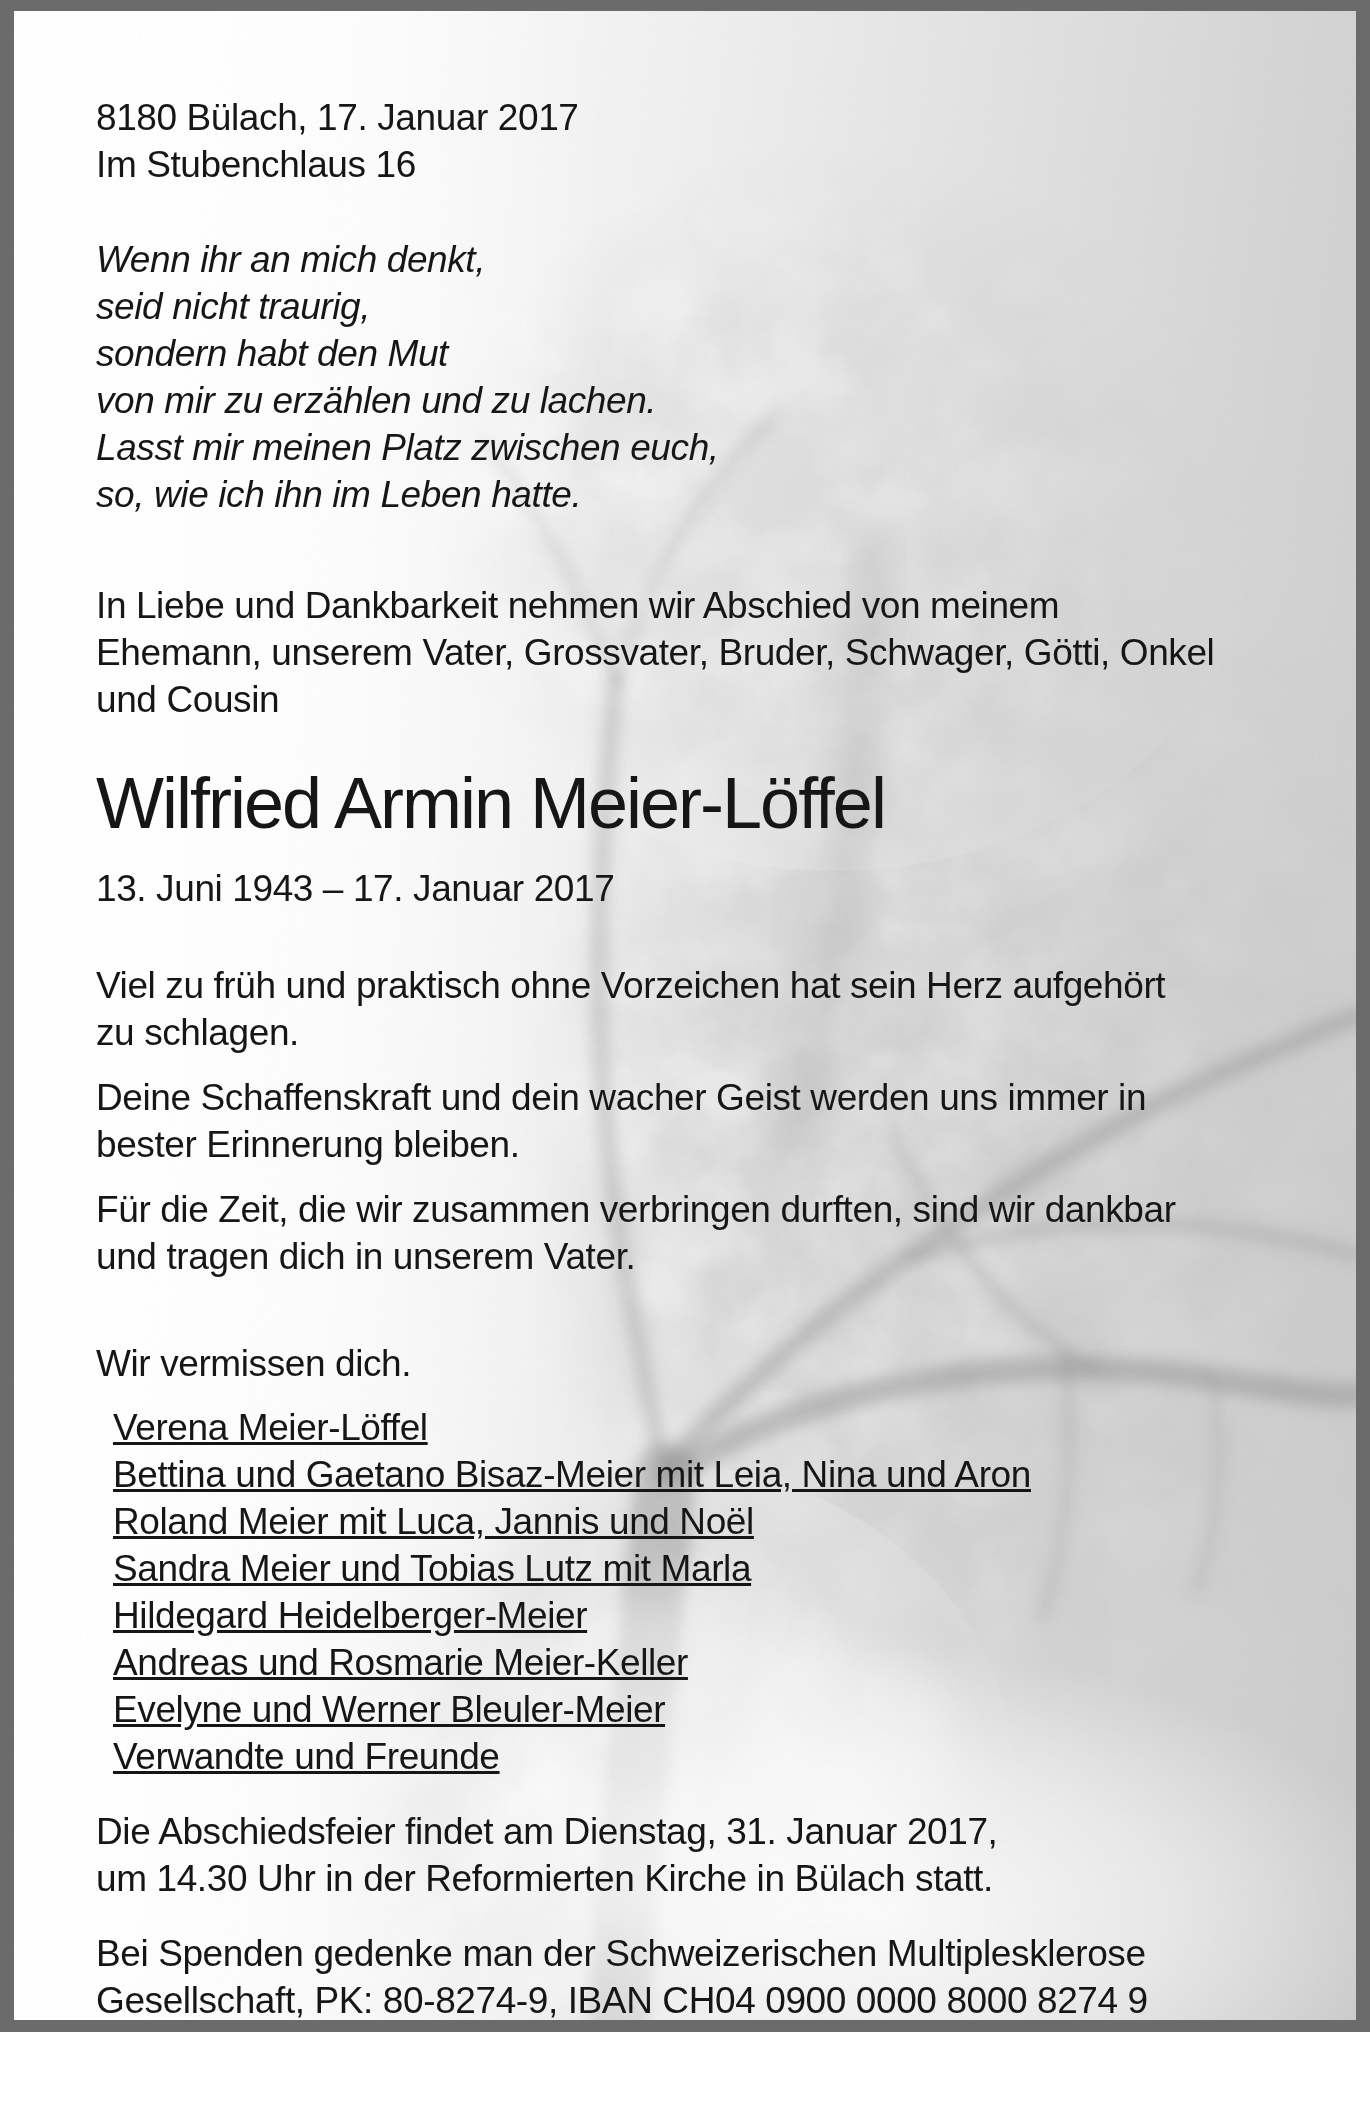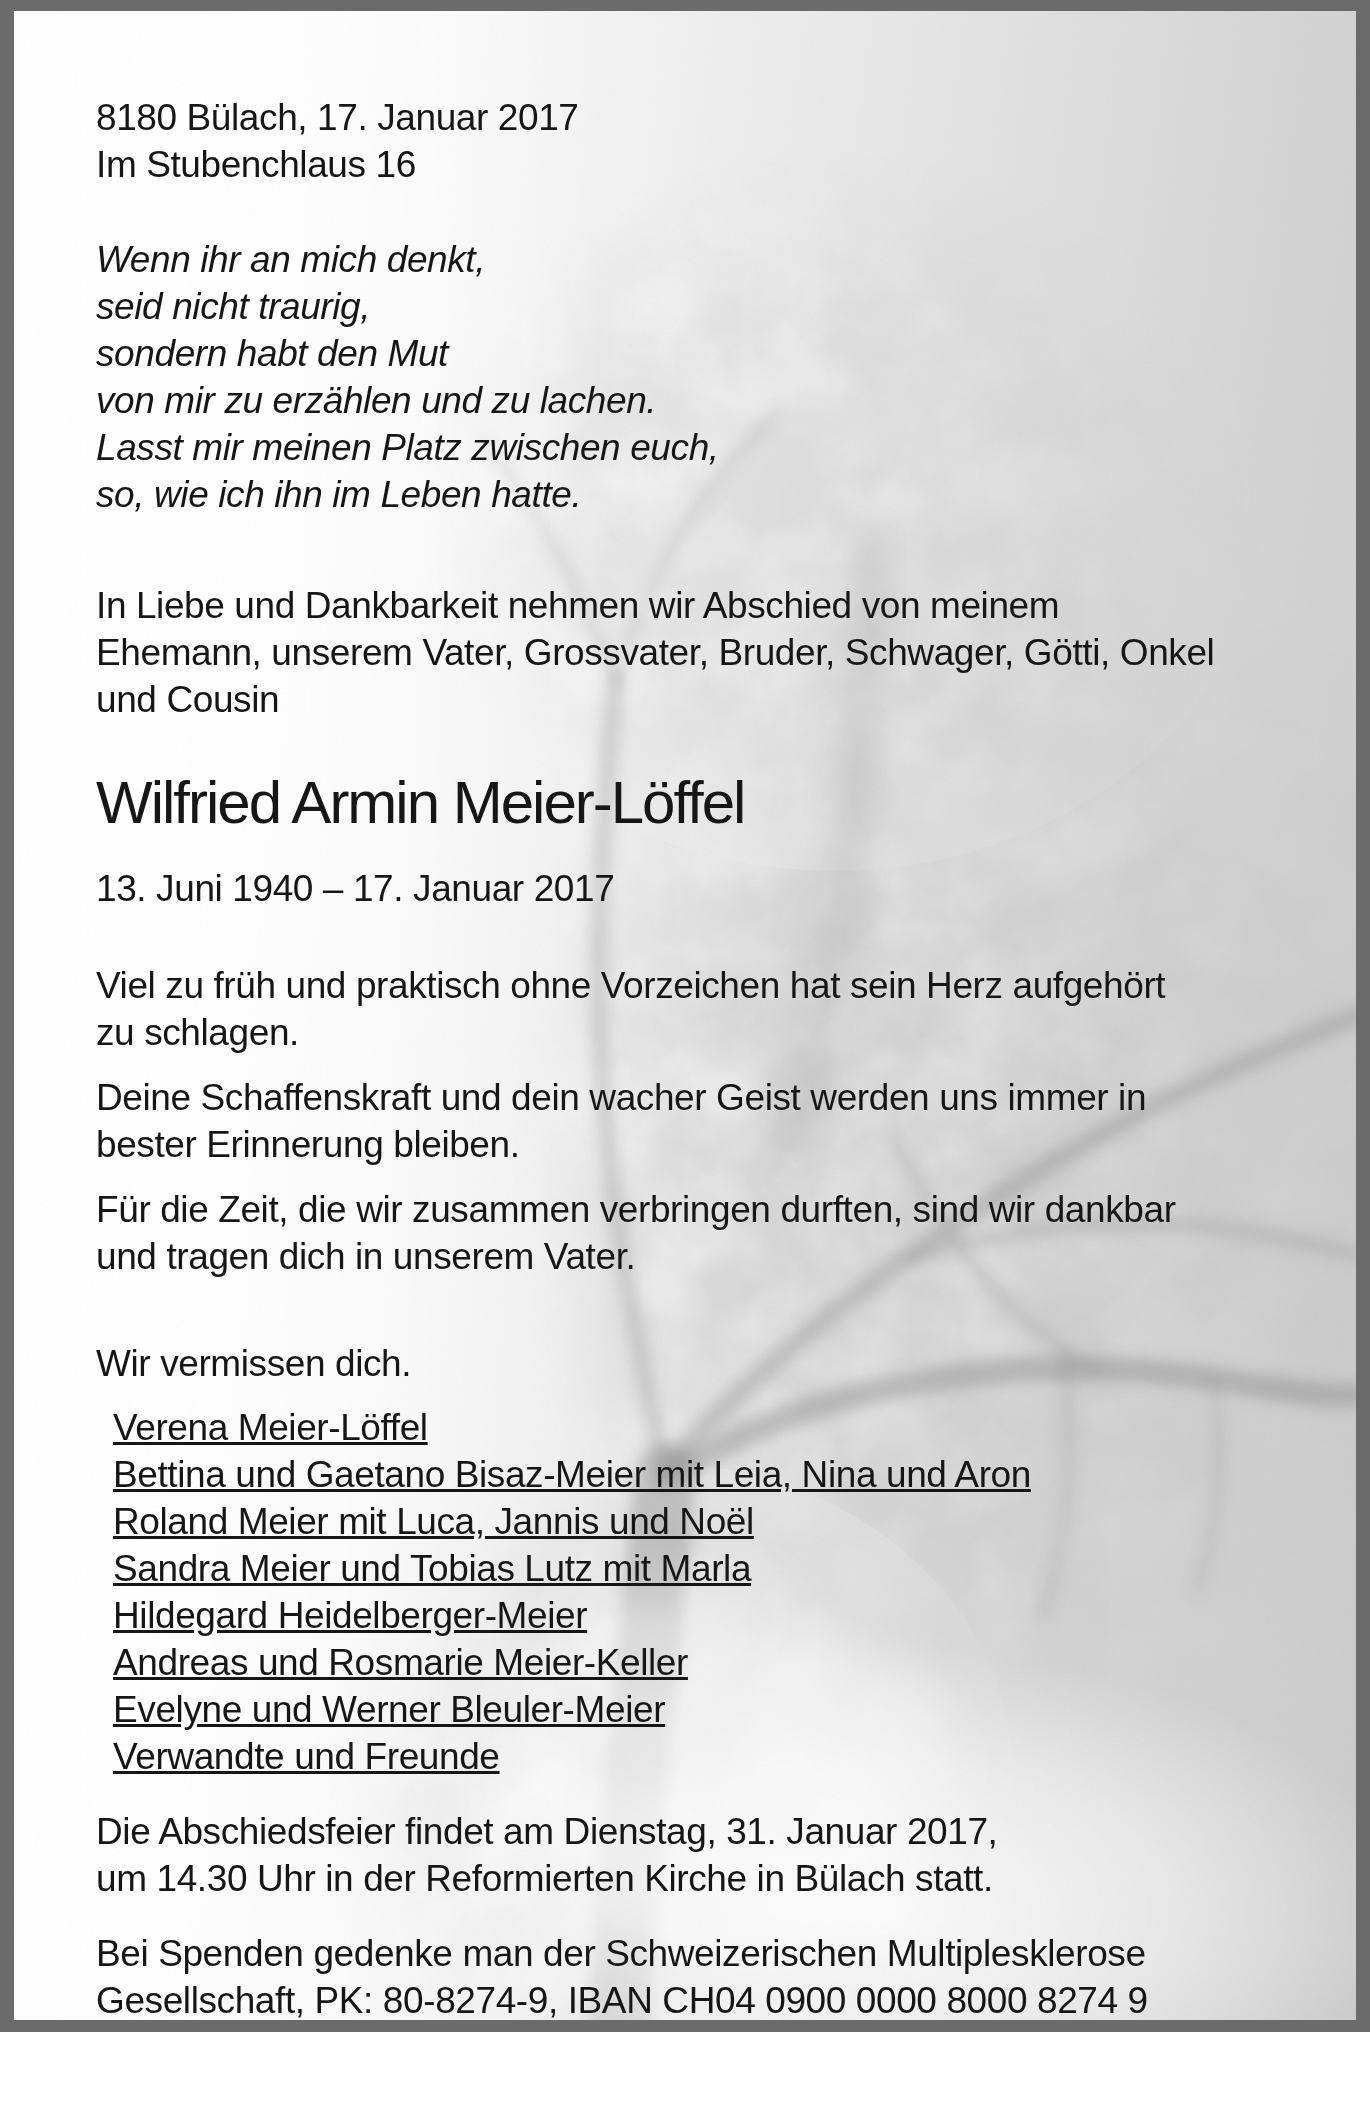--- a/index.html
+++ b/index.html
@@ -45,21 +45,21 @@
     line-height: 47px;
     letter-spacing: -0.4px;
   }
   .address-block { margin-bottom: 48px; }
   .poem {
     font-style: italic;
     margin-bottom: 64px;
   }
   .intro { margin-bottom: 32px; }
   .deceased-name {
-    font-size: 60px;
+    font-size: 72px;
     line-height: 96px;
     font-weight: 400;
     letter-spacing: -2px;
     margin: 0 0 14px 0;
     white-space: nowrap;
   }
   .life-dates { margin-bottom: 50px; }
   .tribute { margin-bottom: 18px; }
   .missing-sentence { margin: 60px 0 10px 0; }
   .mourners { margin: 17px; text-decoration: underline; }
@@ -156,21 +156,21 @@
         <div class="line">so, wie ich ihn im Leben hatte.</div>
       </div>
 
       <div class="intro">
         <div class="line">In Liebe und Dankbarkeit nehmen wir Abschied von meinem</div>
         <div class="line">Ehemann, unserem Vater, Grossvater, Bruder, Schwager, Götti, Onkel</div>
         <div class="line">und Cousin</div>
       </div>
 
       <h1 class="deceased-name">Wilfried Armin Meier-Löffel</h1>
-      <div class="life-dates line">13. Juni 1940 – 17. Januar 2017</div>
+      <div class="life-dates line">13. Juni 1943 – 17. Januar 2017</div>
 
       <div class="tribute">
         <div class="line">Viel zu früh und praktisch ohne Vorzeichen hat sein Herz aufgehört</div>
         <div class="line">zu schlagen.</div>
       </div>
       <div class="tribute">
         <div class="line">Deine Schaffenskraft und dein wacher Geist werden uns immer in</div>
         <div class="line">bester Erinnerung bleiben.</div>
       </div>
       <div class="tribute">

